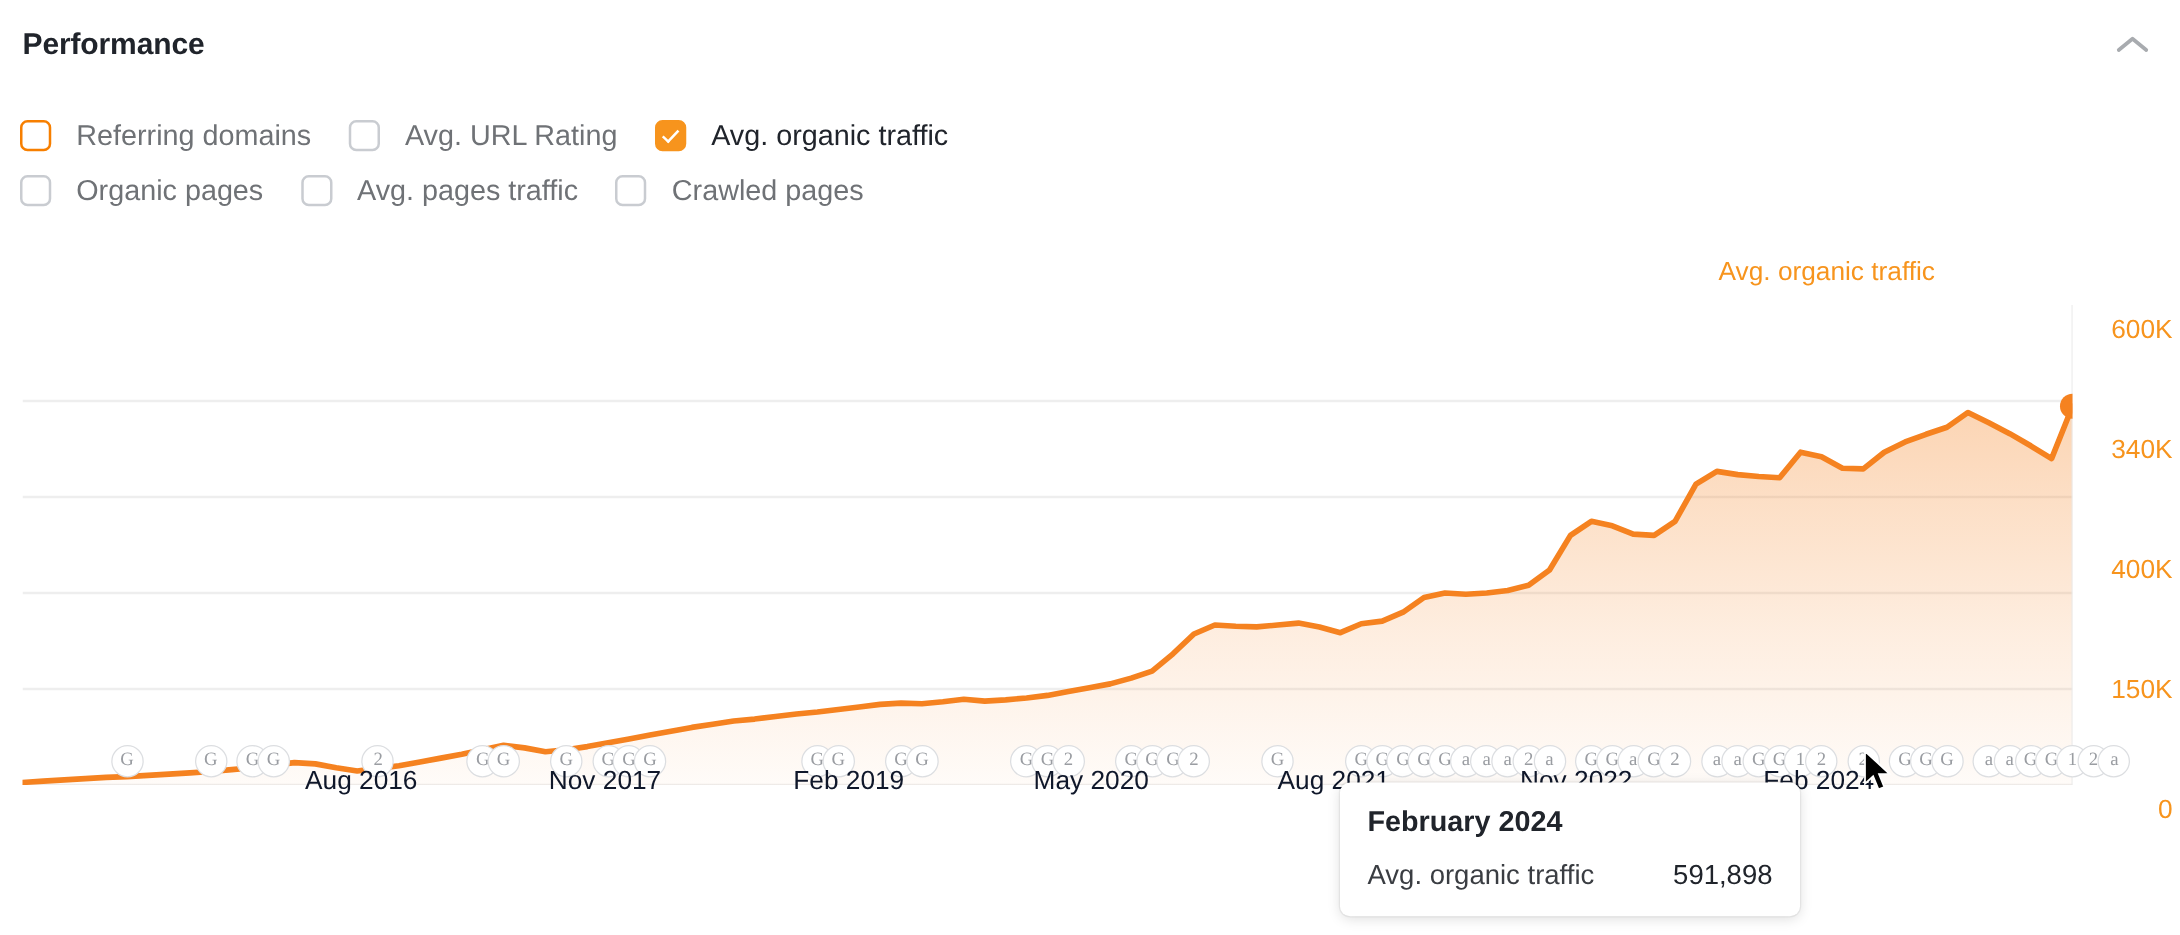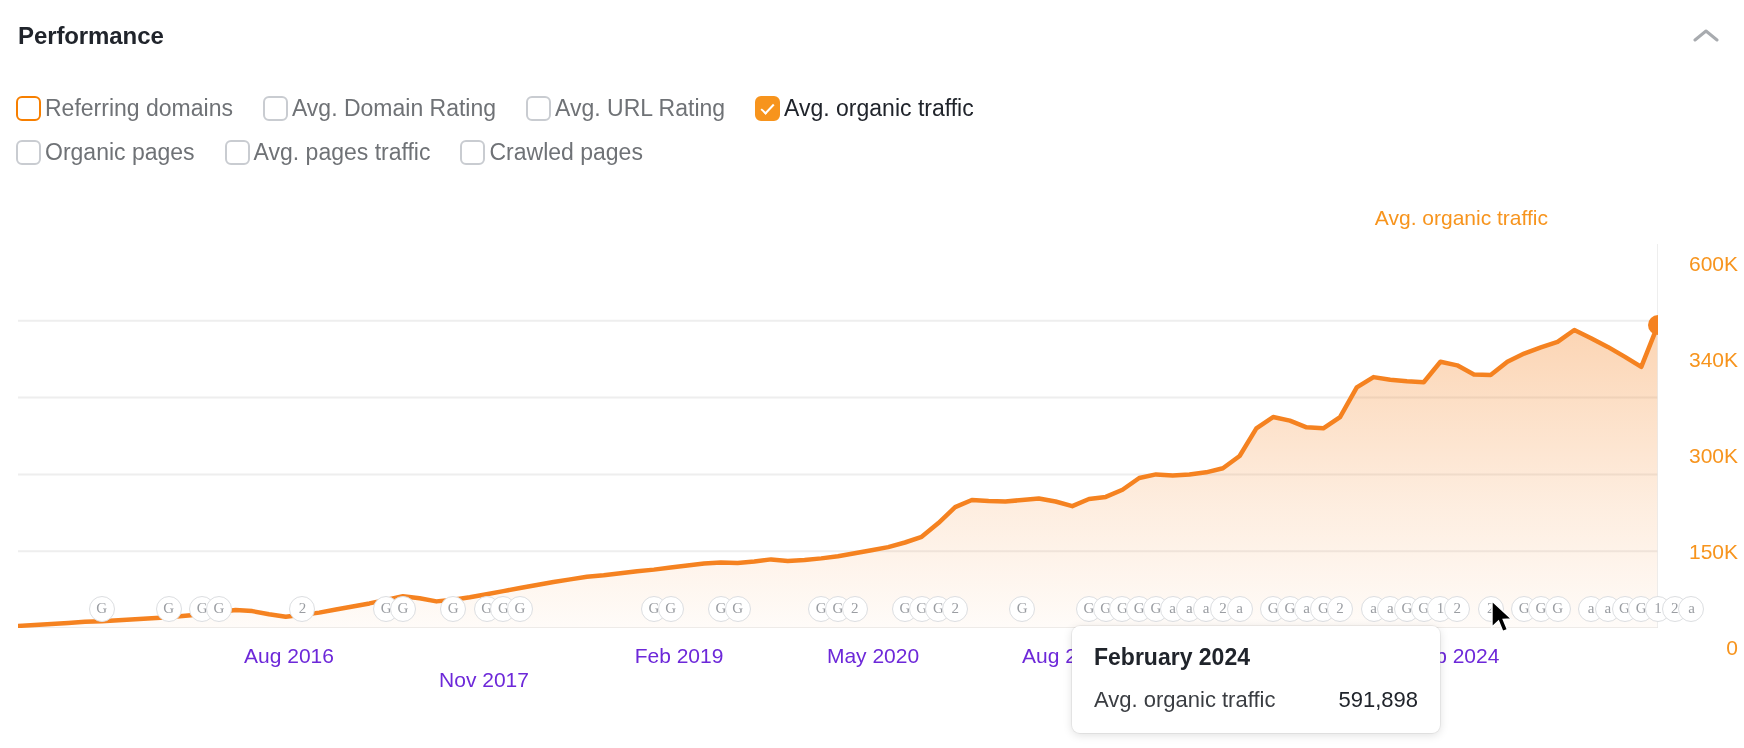--- a/index.html
+++ b/index.html
@@ -85,21 +85,21 @@
     position: absolute;
     left: 7px;
     top: 3px;
     width: 5px;
     height: 11px;
     border: solid #ffffff;
     border-width: 0 2.6px 2.6px 0;
     transform: rotate(43deg);
   }
   .metric-label {
-    margin-left: 4px;
+    margin-left: 20px;
     font-size: 23px;
     color: #6f7276;
     line-height: 1;
   }
   .metric.on .metric-label { color: #20242b; }
 
   
   .chart-wrap {
     position: absolute;
     left: 0;
@@ -128,24 +128,24 @@
     position: absolute;
     right: 6px;
     font-size: 21px;
     color: #f7941d;
     text-align: center;
     white-space: nowrap;
   }
   .xtick {
     position: absolute;
     font-size: 21px;
-    color: #6d28d9;
+    color: #0f172a;
     white-space: nowrap;
     transform: translateX(-50%);
-    top: 448px;
+    top: 417px;
   }
 
   
   .events {
     position: absolute;
     left: 0;
     top: 400px;
     width: 1744px;
     height: 34px;
   }
@@ -219,24 +219,20 @@
       </svg>
     </span>
   </div>
 </div>
 
 <div class="metrics">
   <div class="metric-row">
     <div class="metric">
       <span class="cbox accent"></span>
       <span class="metric-label">Referring domains</span>
-    </div>
-    <div class="metric">
-      <span class="cbox"></span>
-      <span class="metric-label">Avg. Domain Rating</span>
     </div>
     <div class="metric">
       <span class="cbox"></span>
       <span class="metric-label">Avg. URL Rating</span>
     </div>
     <div class="metric on">
       <span class="cbox checked"></span>
       <span class="metric-label">Avg. organic traffic</span>
     </div>
   </div>
@@ -278,21 +274,21 @@
         </g>
       <path id="area-path" fill="url(#areaGrad)" stroke="none" d="M0.00 381.95 L16.73 380.93 L33.47 379.90 L50.20 378.88 L66.94 377.86 L83.67 377.34 L100.41 376.32 L117.14 375.30 L133.88 374.27 L150.61 373.25 L167.35 371.71 L184.08 370.18 L200.82 368.13 L217.55 366.08 L234.29 367.10 L251.02 370.18 L267.76 372.74 L284.49 370.69 L301.22 368.64 L317.96 365.57 L334.69 362.50 L351.43 359.42 L368.16 355.84 L384.90 352.26 L401.63 354.30 L418.37 357.38 L435.10 355.84 L451.84 353.28 L468.57 350.21 L485.31 347.14 L502.04 344.06 L518.78 340.99 L535.51 337.92 L552.24 335.36 L568.98 332.80 L585.71 331.26 L602.45 329.22 L619.18 327.17 L635.92 325.63 L652.65 323.58 L669.39 321.54 L686.12 319.49 L702.86 318.46 L719.59 318.98 L736.33 317.44 L753.06 315.39 L769.80 316.93 L786.53 315.90 L803.27 314.37 L820.00 312.32 L836.73 309.25 L853.47 306.18 L870.20 303.10 L886.94 298.50 L903.67 292.86 L920.41 279.04 L937.14 263.17 L953.88 256.00 L970.61 257.02 L987.35 257.54 L1004.08 256.00 L1020.82 254.46 L1037.55 257.54 L1054.29 262.14 L1071.02 254.98 L1087.76 252.93 L1104.49 245.76 L1121.22 233.98 L1137.96 230.40 L1154.69 231.42 L1171.43 230.40 L1188.16 228.35 L1204.90 224.26 L1221.63 211.97 L1238.37 184.32 L1255.10 173.06 L1271.84 176.64 L1288.57 183.30 L1305.31 184.32 L1322.04 173.06 L1338.78 143.36 L1355.51 133.12 L1372.24 135.68 L1388.98 137.22 L1405.71 138.24 L1422.45 117.76 L1439.18 121.34 L1455.92 130.56 L1472.65 131.07 L1489.39 117.76 L1506.12 109.57 L1522.86 103.42 L1539.59 97.79 L1556.33 86.02 L1573.06 94.21 L1589.80 102.91 L1606.53 112.64 L1623.27 122.88 L1640.00 80.95 L1640 384 L0 384 Z"></path>
       <path id="line-path" fill="none" stroke="#f58220" stroke-width="4.5" stroke-linejoin="round" stroke-linecap="round" d="M0.00 381.95 L16.73 380.93 L33.47 379.90 L50.20 378.88 L66.94 377.86 L83.67 377.34 L100.41 376.32 L117.14 375.30 L133.88 374.27 L150.61 373.25 L167.35 371.71 L184.08 370.18 L200.82 368.13 L217.55 366.08 L234.29 367.10 L251.02 370.18 L267.76 372.74 L284.49 370.69 L301.22 368.64 L317.96 365.57 L334.69 362.50 L351.43 359.42 L368.16 355.84 L384.90 352.26 L401.63 354.30 L418.37 357.38 L435.10 355.84 L451.84 353.28 L468.57 350.21 L485.31 347.14 L502.04 344.06 L518.78 340.99 L535.51 337.92 L552.24 335.36 L568.98 332.80 L585.71 331.26 L602.45 329.22 L619.18 327.17 L635.92 325.63 L652.65 323.58 L669.39 321.54 L686.12 319.49 L702.86 318.46 L719.59 318.98 L736.33 317.44 L753.06 315.39 L769.80 316.93 L786.53 315.90 L803.27 314.37 L820.00 312.32 L836.73 309.25 L853.47 306.18 L870.20 303.10 L886.94 298.50 L903.67 292.86 L920.41 279.04 L937.14 263.17 L953.88 256.00 L970.61 257.02 L987.35 257.54 L1004.08 256.00 L1020.82 254.46 L1037.55 257.54 L1054.29 262.14 L1071.02 254.98 L1087.76 252.93 L1104.49 245.76 L1121.22 233.98 L1137.96 230.40 L1154.69 231.42 L1171.43 230.40 L1188.16 228.35 L1204.90 224.26 L1221.63 211.97 L1238.37 184.32 L1255.10 173.06 L1271.84 176.64 L1288.57 183.30 L1305.31 184.32 L1322.04 173.06 L1338.78 143.36 L1355.51 133.12 L1372.24 135.68 L1388.98 137.22 L1405.71 138.24 L1422.45 117.76 L1439.18 121.34 L1455.92 130.56 L1472.65 131.07 L1489.39 117.76 L1506.12 109.57 L1522.86 103.42 L1539.59 97.79 L1556.33 86.02 L1573.06 94.21 L1589.80 102.91 L1606.53 112.64 L1623.27 122.88 L1640.00 80.95"></path>
       <line id="hover-line" stroke="#e8e8e8" stroke-width="1.5" x1="1640" x2="1640" y1="0" y2="384"></line>
       <circle id="end-dot" r="10" fill="#f58220" cx="1640" cy="80.94822399999998"></circle>
     </svg>
   </div>
 
   <div class="ytick" style="top: 56px;">600K</div>
   <div class="ytick" style="top: 152px;">340K</div>
-  <div class="ytick" style="top: 248px;">300K</div>
+  <div class="ytick" style="top: 248px;">400K</div>
   <div class="ytick" style="top: 344px;">150K</div>
   <div class="ytick" style="top: 440px;">0</div>
 
   <div class="events" id="events-layer">
       <div class="event-pill" style="left: 88.6735px; top: 0px;">G</div>
       <div class="event-pill" style="left: 155.612px; top: 0px;">G</div>
       <div class="event-pill" style="left: 189.082px; top: 0px;">G</div>
       <div class="event-pill" style="left: 205.816px; top: 0px;">G</div>
       <div class="event-pill" style="left: 289.49px; top: 0px;">2</div>
       <div class="event-pill" style="left: 373.163px; top: 0px;">G</div>
@@ -341,21 +337,21 @@
       <div class="event-pill" style="left: 1578.06px; top: 0px;">a</div>
       <div class="event-pill" style="left: 1594.8px; top: 0px;">a</div>
       <div class="event-pill" style="left: 1611.53px; top: 0px;">G</div>
       <div class="event-pill" style="left: 1628.27px; top: 0px;">G</div>
       <div class="event-pill" style="left: 1645px; top: 0px;">1</div>
       <div class="event-pill" style="left: 1661.73px; top: 0px;">2</div>
       <div class="event-pill" style="left: 1678.47px; top: 0px;">a</div>
     </div>
 
   <div class="xtick" style="left:289px;">Aug 2016</div>
-  <div class="xtick" style="left:484px;margin-top:24px;">Nov 2017</div>
+  <div class="xtick" style="left:484px;">Nov 2017</div>
   <div class="xtick" style="left:679px;">Feb 2019</div>
   <div class="xtick" style="left:873px;">May 2020</div>
   <div class="xtick" style="left:1067px;">Aug 2021</div>
   <div class="xtick" style="left:1261px;">Nov 2022</div>
   <div class="xtick" style="left:1455px;">Feb 2024</div>
 
   <div class="tooltip">
     <div class="tooltip-title">February 2024</div>
     <div class="tooltip-row">
       <span class="tooltip-key">Avg. organic traffic</span>

